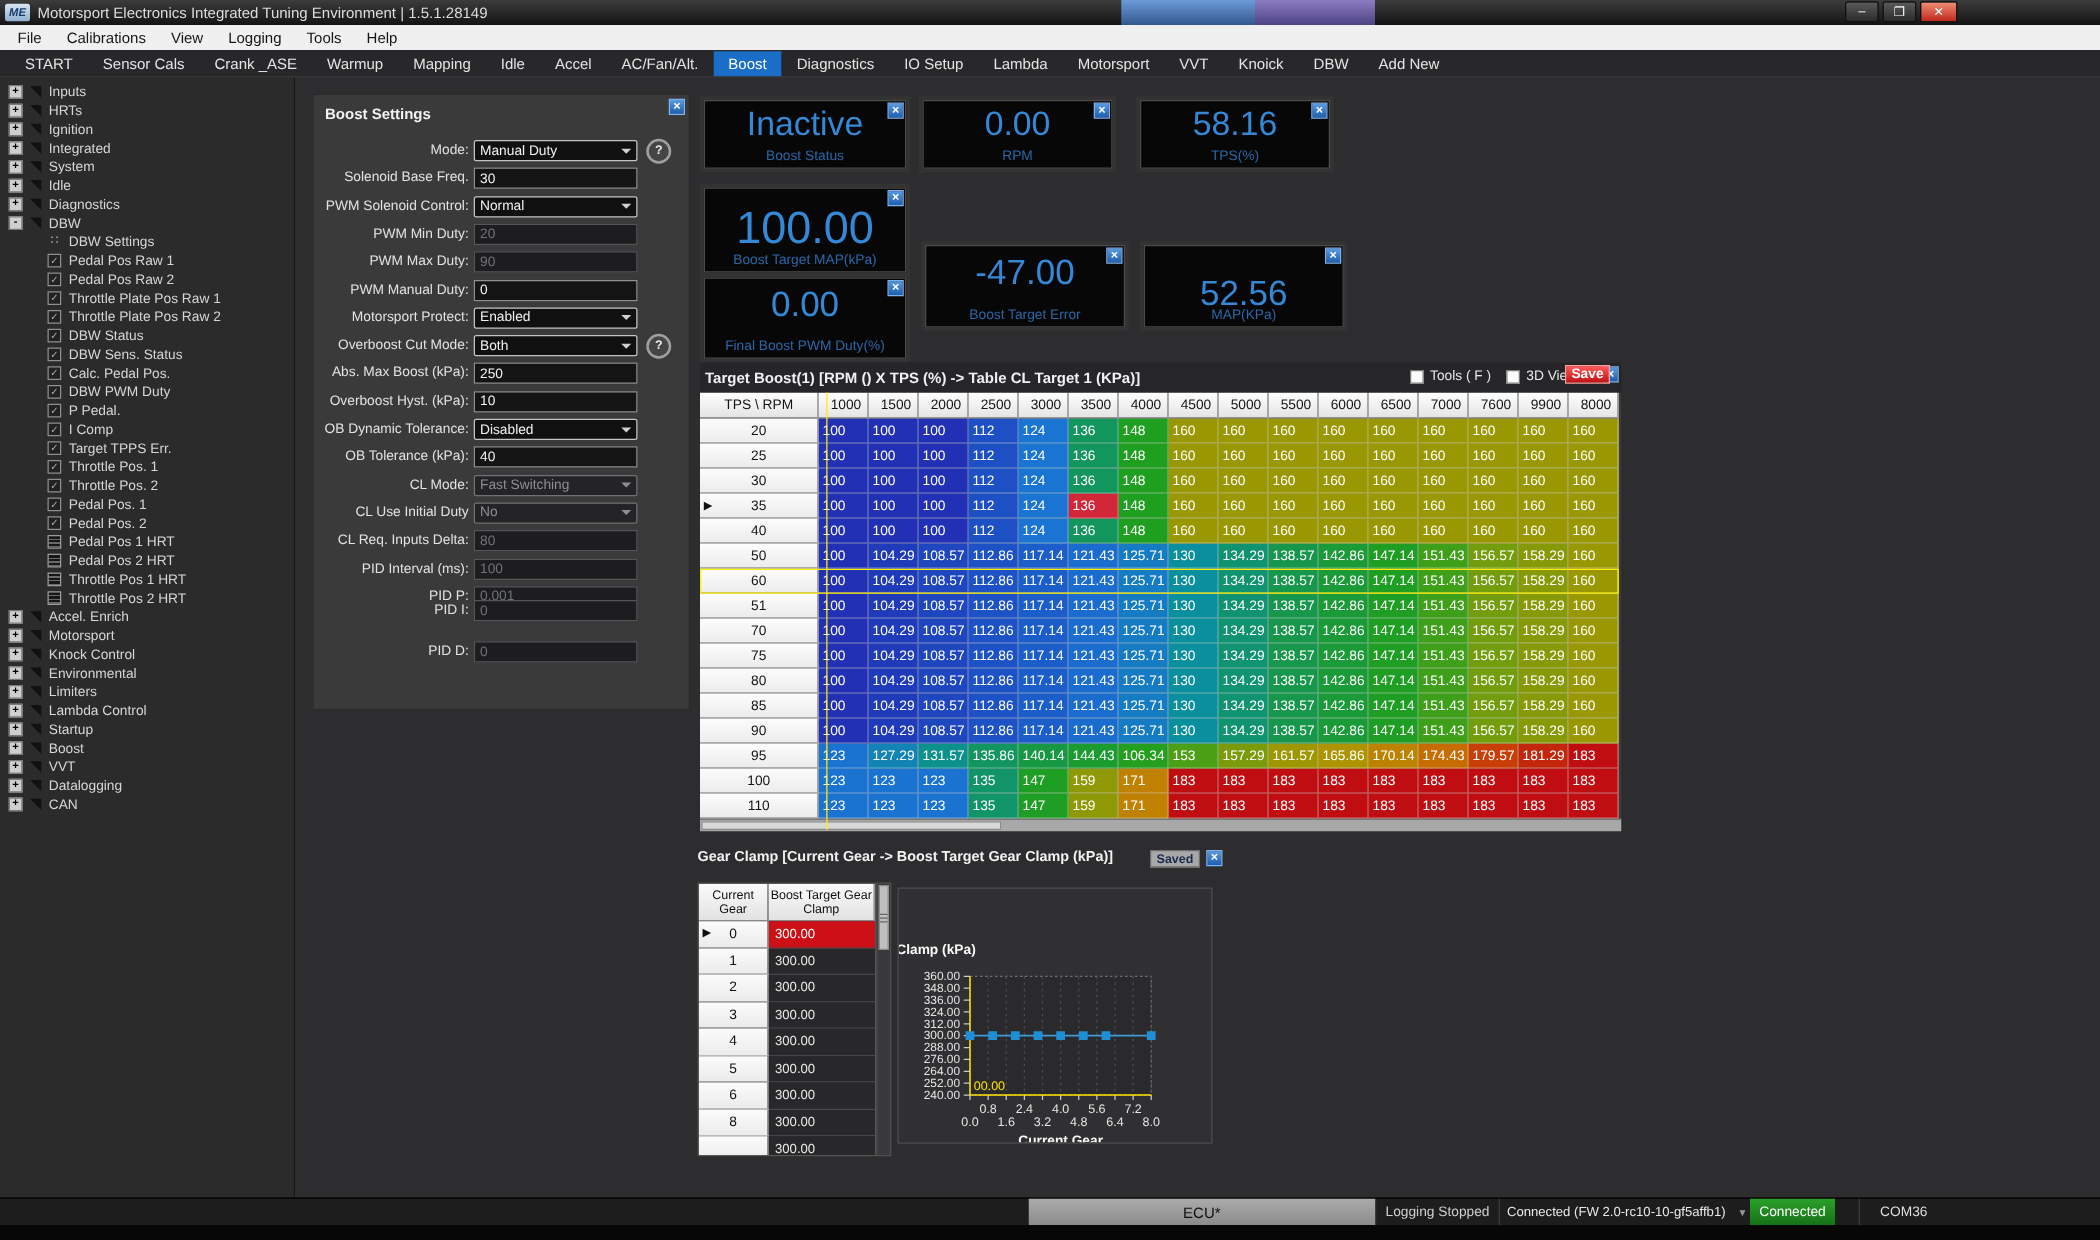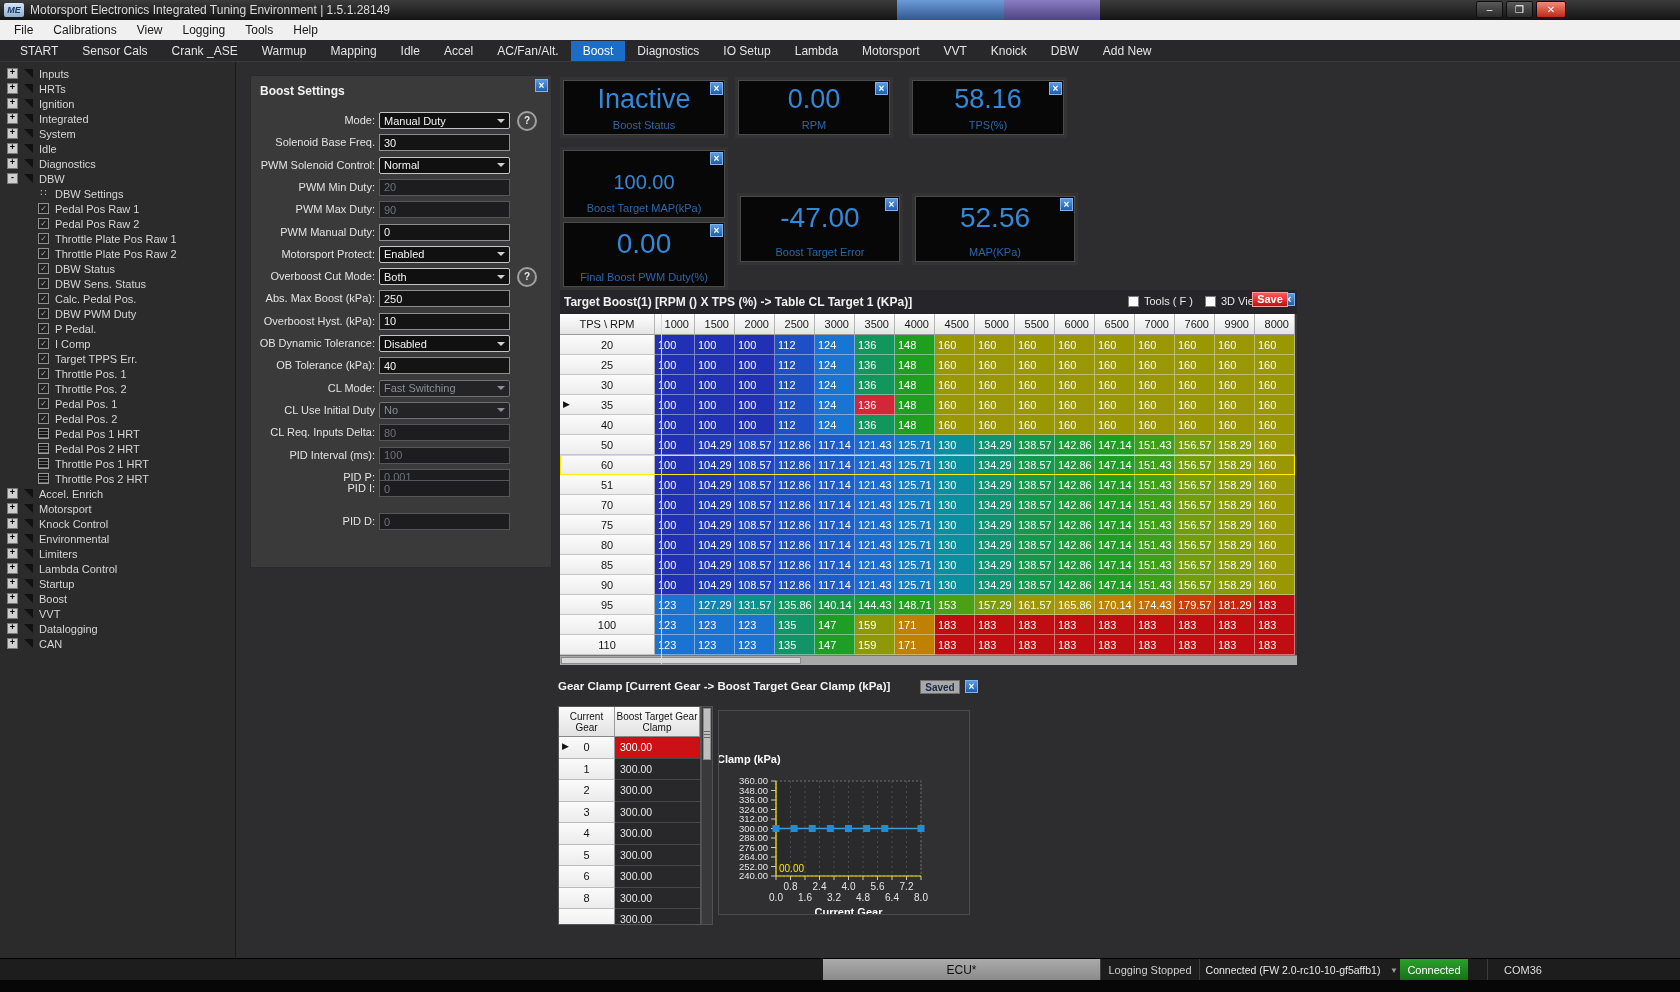--- a/index.html
+++ b/index.html
@@ -77,27 +77,27 @@
 
   
   .gauge{position:absolute;background:#070707;border:1px solid #4a4a4a;box-shadow:0 0 0 3px #333;}
   .gauge .val{color:#3488d6;font-size:27px;text-align:center;margin-top:3px;}
   .gauge .lbl{position:absolute;bottom:3px;left:0;width:100%;color:#2b67a8;font-size:11px;text-align:center;}
   .gauge .xbtn{position:absolute;right:1px;top:1px;}
   .g1{left:563px;top:80px;width:160px;height:53px;}
   .g2{left:738px;top:80px;width:150px;height:53px;}
   .g3{left:912px;top:80px;width:150px;height:53px;}
   .g4{left:563px;top:150px;width:160px;height:66px;}
-  .g4 .val{font-size:20px;margin-top:20px;}
+  .g4 .val{font-size:36px;margin-top:10px;}
   .g5{left:563px;top:222px;width:160px;height:63px;}
   .g5 .val{font-size:28px;margin-top:5px;}
   .g6{left:740px;top:196px;width:158px;height:64px;}
   .g6 .val{font-size:28px;margin-top:5px;}
   .g7{left:915px;top:196px;width:158px;height:64px;}
-  .g7 .val{font-size:28px;margin-top:5px;}
+  .g7 .val{font-size:28px;margin-top:22px;}
 
   
   .ttable{position:absolute;left:560px;top:290px;width:737px;}
   .ttitle{position:relative;height:24px;background:#26262a;color:#f0f0f0;font-size:12px;
     font-weight:bold;display:flex;align-items:center;padding-left:4px;box-sizing:border-box;}
   .chk{position:absolute;top:5px;display:flex;align-items:center;gap:5px;font-weight:normal;
     font-size:11px;color:#e8e8e8;}
   .chk .box{width:11px;height:11px;background:#fdfdfd;border:1px solid #7a7a7a;box-sizing:border-box;}
   .chk-follow{left:568px;}
   .chk-3d{left:645px;}
@@ -805,21 +805,21 @@
       <div class="cell" style="background: rgb(115, 157, 12);">156.57</div>
       <div class="cell" style="background: rgb(134, 154, 7);">158.29</div>
       <div class="cell" style="background: rgb(154, 152, 2);">160</div>
       <div class="row-hdr">95</div>
       <div class="cell" style="background: rgb(26, 114, 209);">123</div>
       <div class="cell" style="background: rgb(17, 131, 181);">127.29</div>
       <div class="cell" style="background: rgb(12, 145, 141);">131.57</div>
       <div class="cell" style="background: rgb(18, 149, 95);">135.86</div>
       <div class="cell" style="background: rgb(23, 153, 68);">140.14</div>
       <div class="cell" style="background: rgb(27, 156, 48);">144.43</div>
-      <div class="cell" style="background: rgb(37, 159, 30);">148.71</div>
+      <div class="cell" style="background: rgb(37, 159, 30);">106.34</div>
       <div class="cell" style="background: rgb(76, 160, 21);">153</div>
       <div class="cell" style="background: rgb(123, 156, 10);">157.29</div>
       <div class="cell" style="background: rgb(159, 151, 1);">161.57</div>
       <div class="cell" style="background: rgb(173, 148, 0);">165.86</div>
       <div class="cell" style="background: rgb(189, 131, 0);">170.14</div>
       <div class="cell" style="background: rgb(199, 108, 0);">174.43</div>
       <div class="cell" style="background: rgb(200, 62, 6);">179.57</div>
       <div class="cell" style="background: rgb(196, 38, 12);">181.29</div>
       <div class="cell" style="background: rgb(192, 13, 18);">183</div>
       <div class="row-hdr">100</div>

